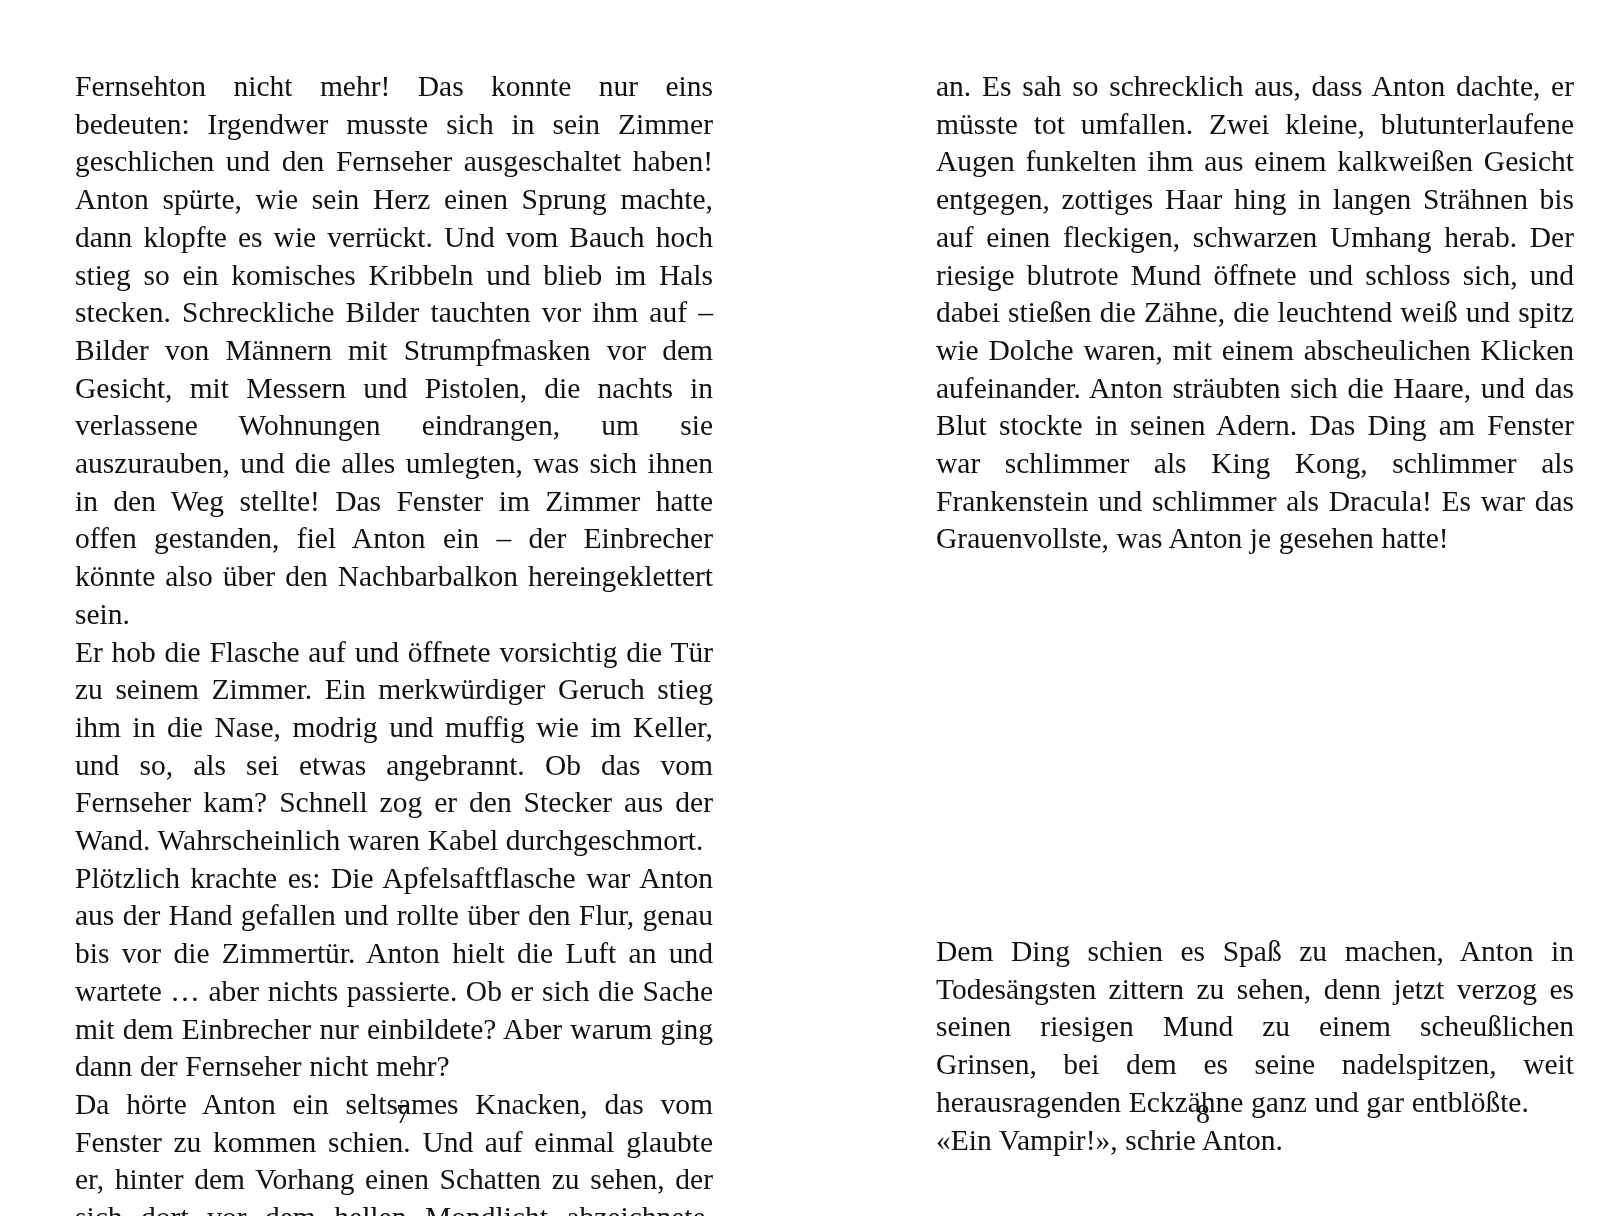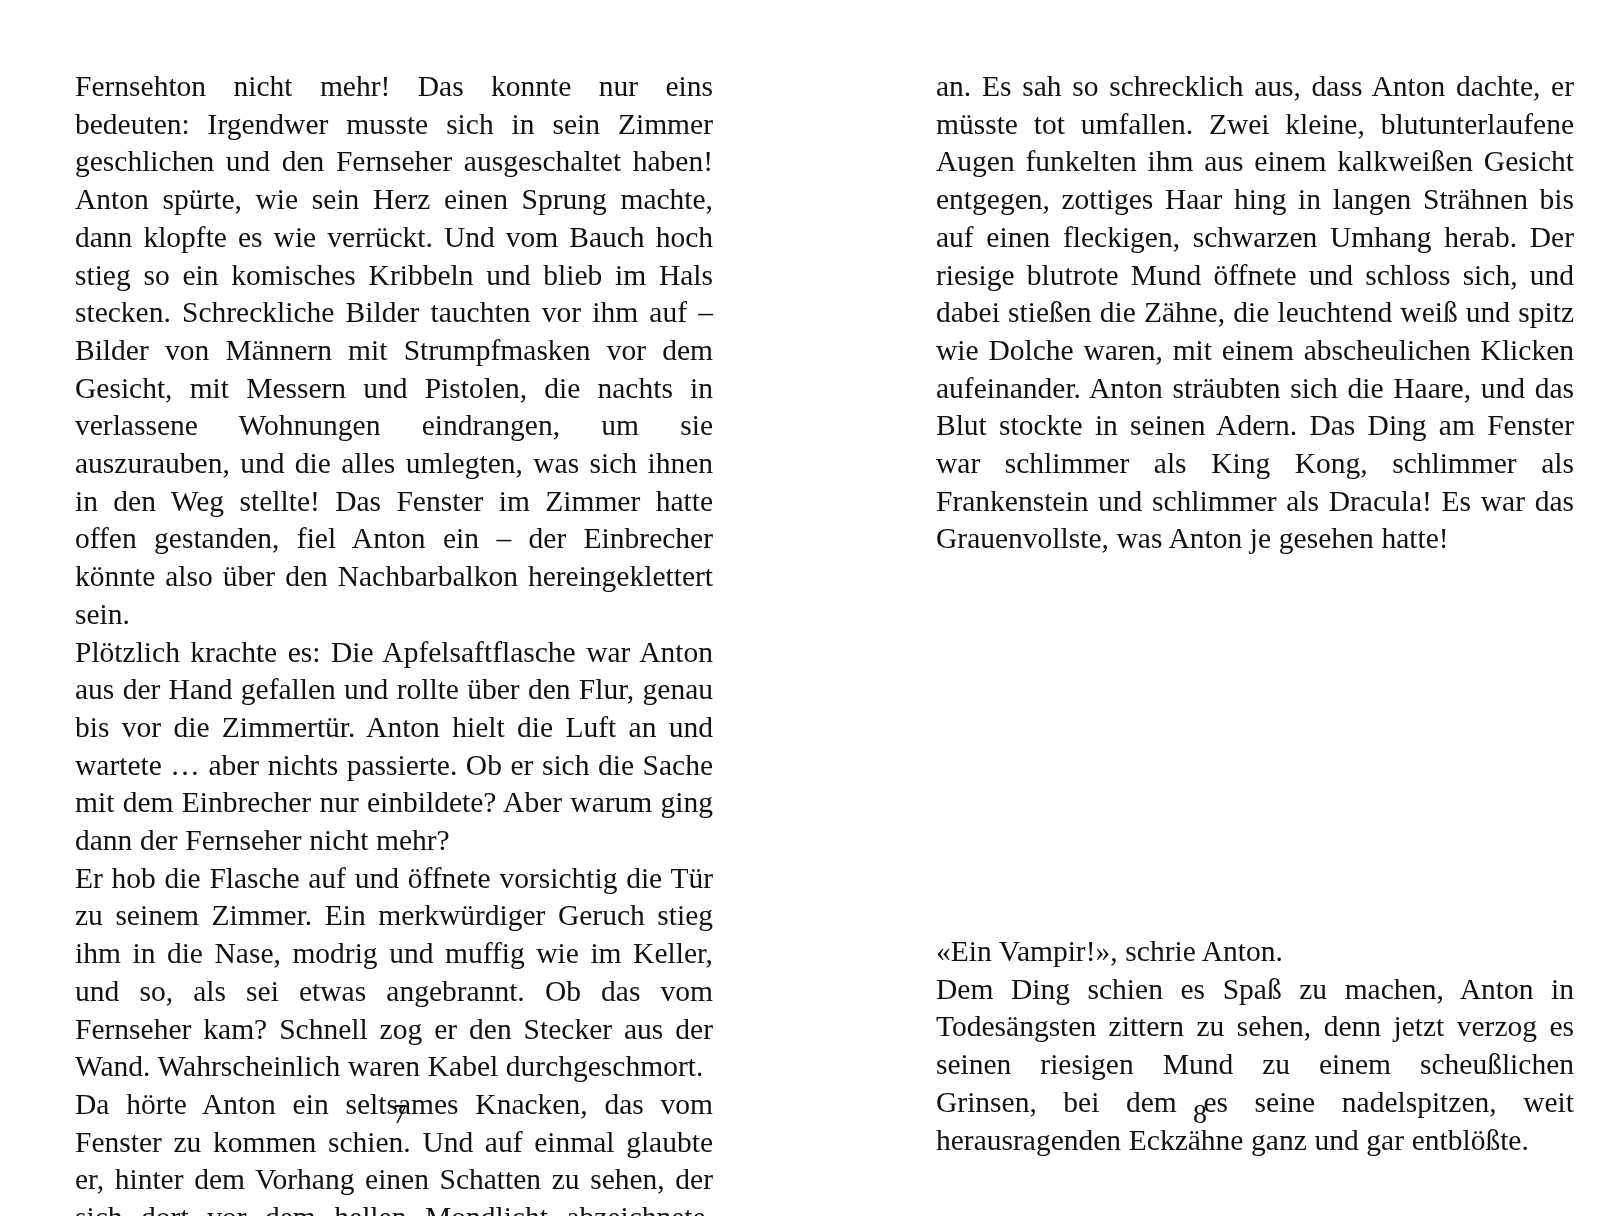--- a/index.html
+++ b/index.html
@@ -19,20 +19,21 @@
     position: relative;
     width: 1600px;
     height: 1216px;
     background: #ffffff;
   }
 
   .page {
     position: absolute;
     top: 0;
     height: 1216px;
+    padding-left: 6px;
   }
   .page-left  { left: 0;   width: 800px; }
   .page-right { left: 800px; width: 800px; }
 
   .text-column {
     position: absolute;
     top: 68px;
     width: 638px;
     text-align: justify;
     text-justify: inter-word;
@@ -63,33 +64,33 @@
   .page-right .folio { top: 1098px; left: 0; }
 </style>
 </head>
 <body>
 
 <div class="spread">
 
   <div class="page page-left">
     <div class="text-column">
       <p class="para">Fernsehton nicht mehr! Das konnte nur eins bedeuten: Irgendwer musste sich in sein Zimmer geschlichen und den Fernseher ausgeschaltet haben! Anton spürte, wie sein Herz einen Sprung machte, dann klopfte es wie verrückt. Und vom Bauch hoch stieg so ein komisches Kribbeln und blieb im Hals stecken. Schreckliche Bilder tauchten vor ihm auf – Bilder von Männern mit Strumpfmasken vor dem Gesicht, mit Messern und Pistolen, die nachts in verlassene Wohnungen eindrangen, um sie auszurauben, und die alles umlegten, was sich ihnen in den Weg stellte! Das Fenster im Zimmer hatte offen gestanden, fiel Anton ein – der Einbrecher könnte also über den Nachbarbalkon hereingeklettert sein.</p>
+      <p class="para">Er hob die Flasche auf und öffnete vorsichtig die Tür zu seinem Zimmer. Ein merkwürdiger Geruch stieg ihm in die Nase, modrig und muffig wie im Keller, und so, als sei etwas angebrannt. Ob das vom Fernseher kam? Schnell zog er den Stecker aus der Wand. Wahrscheinlich waren Kabel durchgeschmort.</p>
       <p class="para">Plötzlich krachte es: Die Apfelsaftflasche war Anton aus der Hand gefallen und rollte über den Flur, genau bis vor die Zimmertür. Anton hielt die Luft an und wartete … aber nichts passierte. Ob er sich die Sache mit dem Einbrecher nur einbildete? Aber warum ging dann der Fernseher nicht mehr?</p>
-      <p class="para">Er hob die Flasche auf und öffnete vorsichtig die Tür zu seinem Zimmer. Ein merkwürdiger Geruch stieg ihm in die Nase, modrig und muffig wie im Keller, und so, als sei etwas angebrannt. Ob das vom Fernseher kam? Schnell zog er den Stecker aus der Wand. Wahrscheinlich waren Kabel durchgeschmort.</p>
       <p class="para">Da hörte Anton ein seltsames Knacken, das vom Fenster zu kommen schien. Und auf einmal glaubte er, hinter dem Vorhang einen Schatten zu sehen, der sich dort vor dem hellen Mondlicht abzeichnete. Ganz langsam, mit weichen Knien, schlich er näher. Der komische Geruch wurde stärker, es roch, als hätte jemand eine ganze Schachtel Streichhölzer abgebrannt. Auch das Knacken wurde lauter. Plötzlich blieb Anton wie angewurzelt stehen – – auf dem Fensterbrett, vor der im Luftzug flatternden Gardine, saß etwas und starrte ihn</p>
     </div>
     <div class="folio">7</div>
   </div>
 
   <div class="page page-right">
     <div class="text-column" style="top:68px;height:380px;">
       <p class="para">an. Es sah so schrecklich aus, dass Anton dachte, er müsste tot umfallen. Zwei kleine, blutunterlaufene Augen funkelten ihm aus einem kalkweißen Gesicht entgegen, zottiges Haar hing in langen Strähnen bis auf einen fleckigen, schwarzen Umhang herab. Der riesige blutrote Mund öffnete und schloss sich, und dabei stießen die Zähne, die leuchtend weiß und spitz wie Dolche waren, mit einem abscheulichen Klicken aufeinander. Anton sträubten sich die Haare, und das Blut stockte in seinen Adern. Das Ding am Fenster war schlimmer als King Kong, schlimmer als Frankenstein und schlimmer als Dracula! Es war das Grauenvollste, was Anton je gesehen hatte!</p>
     </div>
 
     <div class="text-column" style="top:933px;">
+      <p class="para">Dem Ding schien es Spaß zu machen, Anton in Todesängsten zittern zu sehen, denn jetzt verzog es seinen riesigen Mund zu einem scheußlichen Grinsen, bei dem es seine nadelspitzen, weit herausragenden Eckzähne ganz und gar entblößte.</p>
       <p class="para">«Ein Vampir!», schrie Anton.</p>
-      <p class="para">Dem Ding schien es Spaß zu machen, Anton in Todesängsten zittern zu sehen, denn jetzt verzog es seinen riesigen Mund zu einem scheußlichen Grinsen, bei dem es seine nadelspitzen, weit herausragenden Eckzähne ganz und gar entblößte.</p>
     </div>
 
     <div class="folio">8</div>
   </div>
 
 </div>
 
 </body></html>

